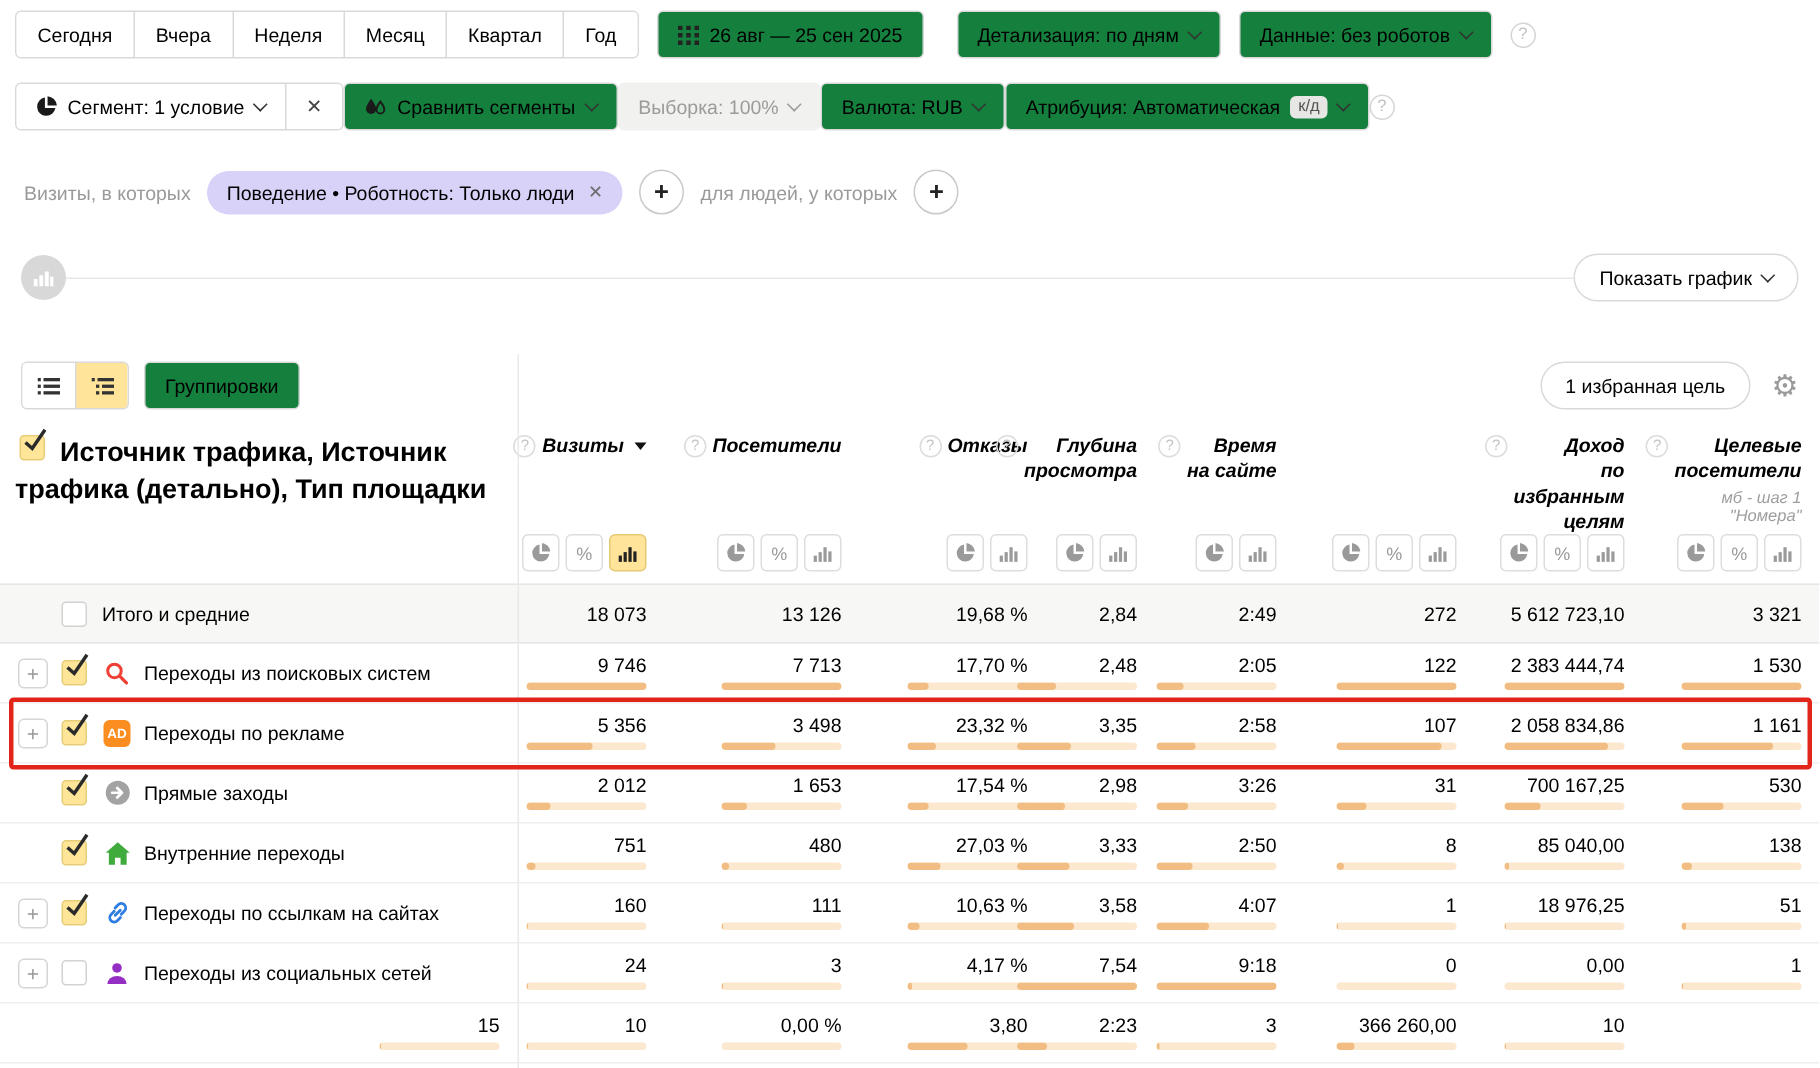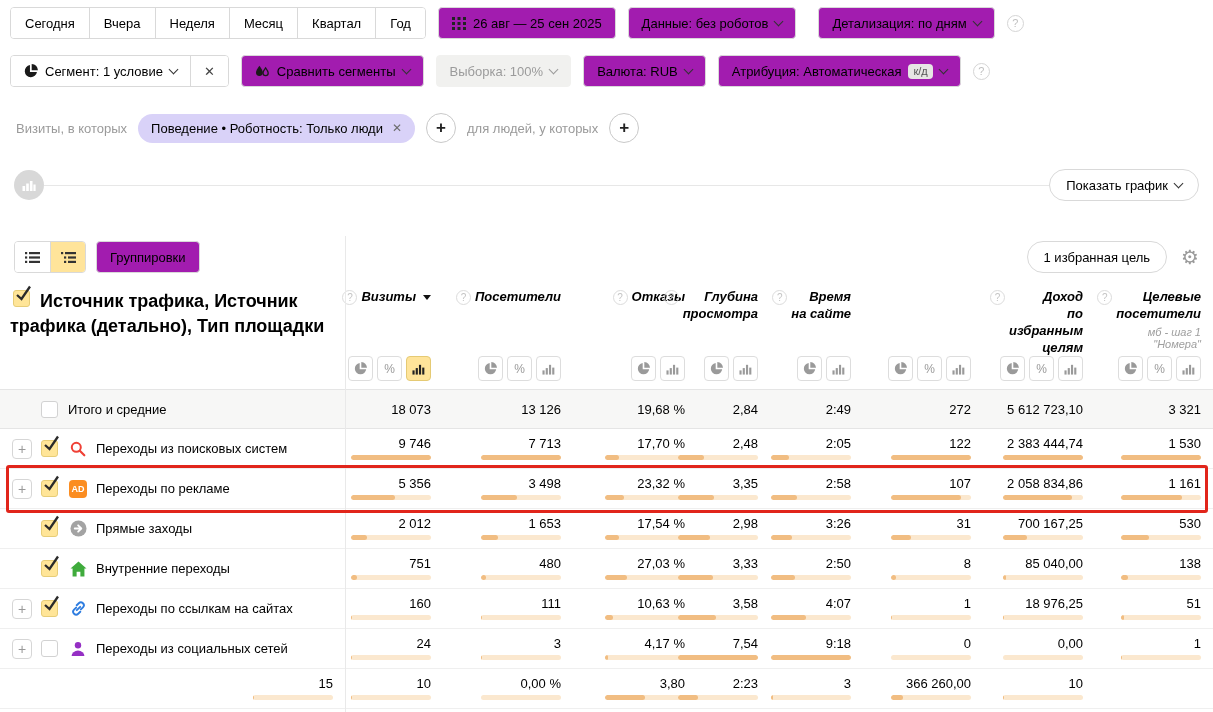--- a/index.html
+++ b/index.html
@@ -2,33 +2,33 @@
 <html><head>
 <meta charset="utf-8">
 <style>
   * { box-sizing: border-box; margin: 0; padding: 0; }
   html,body { width:1213px; height:712px; overflow:hidden; background:#fff;
     font-family:"Liberation Sans","DejaVu Sans",sans-serif; color:#000; }
   button { font-family:inherit; }
 
   
   .btn { display:inline-flex; align-items:center; gap:7px; height:32px; padding:0 13px;
-    border:1px solid #d9d9d9; border-radius:4px; background:#a21caf; font-size:13px; cursor:pointer; color:#000; white-space:nowrap; }
+    border:1px solid #d9d9d9; border-radius:4px; background:#15803d; font-size:13px; cursor:pointer; color:#000; white-space:nowrap; }
   .btn.disabled { background:#f1f1ef; border-color:#f1f1ef; color:#9b9b9b; }
   .chev { width:7px; height:7px; border-right:1.6px solid #333; border-bottom:1.6px solid #333;
     transform:rotate(45deg); display:inline-block; margin-top:-4px; flex:none; }
   .qmark { width:17px; height:17px; border-radius:50%; border:1px solid #d5d5d5; color:#c0c0c0;
     font-size:11px; display:inline-flex; align-items:center; justify-content:center; flex:none; cursor:pointer; }
   .pill { border:1px solid #d9d9d9; border-radius:17px; height:32px; padding:0 16px; background:#fff;
     font-size:13px; display:inline-flex; align-items:center; gap:7px; cursor:pointer; white-space:nowrap; }
   .badge-kd { background:#e6e6e4; border-radius:4px; padding:1.5px 5px; font-size:11px; color:#555; }
 
   
   .topbar { display:flex; align-items:center; gap:12px; padding:7px 0 0 10px; }
-  .topbar2 { display:flex; align-items:center; gap:12px; padding:16px 0 0 10px; }
+  .topbar2 { display:flex; align-items:center; padding:16px 0 0 10px; }
   .seg-group { display:inline-flex; border:1px solid #d9d9d9; border-radius:4px; overflow:hidden; height:32px; background:#fff; }
   .seg { padding:0 14px; font-size:13px; background:#fff; border:none; border-left:1px solid #d9d9d9; cursor:pointer; }
   .seg:first-child { border-left:none; }
   .joined { display:inline-flex; border:1px solid #d9d9d9; border-radius:4px; overflow:hidden; height:32px; }
   .joined .jseg { display:inline-flex; align-items:center; gap:7px; padding:0 13px; font-size:13px; background:#fff; border:none; border-left:1px solid #d9d9d9; cursor:pointer; }
   .joined .jseg:first-child { border-left:none; }
   .xmark { font-size:13px; color:#444; }
 
   
   .filters-row { display:flex; align-items:center; gap:11px; padding:26px 0 0 16px; }
@@ -126,26 +126,26 @@
             <rect x="5.5" y="5" width="3" height="3"></rect>
             <rect x="11" y="5" width="3" height="3"></rect>
             <rect x="0" y="10" width="3" height="3"></rect>
             <rect x="5.5" y="10" width="3" height="3"></rect>
             <rect x="11" y="10" width="3" height="3"></rect>
           </g>
         </svg>
       </span>
     <span>26 авг — 25 сен 2025</span>
   </button>
+  <button class="btn" style="margin-left:10px;">
+    <span>Детализация: по дням</span>
+    <span class="chev"></span>
+  </button>
   <button class="btn">
     <span>Данные: без роботов</span>
-    <span class="chev"></span>
-  </button>
-  <button class="btn" style="margin-left:10px;">
-    <span>Детализация: по дням</span>
     <span class="chev"></span>
   </button>
   <span class="qmark">?</span>
 </div>
 
 <div class="topbar2">
   <div class="joined">
     <button class="jseg">
       <span style="display:inline-flex;">
           <svg width="14" height="14" viewBox="0 0 16 16">

